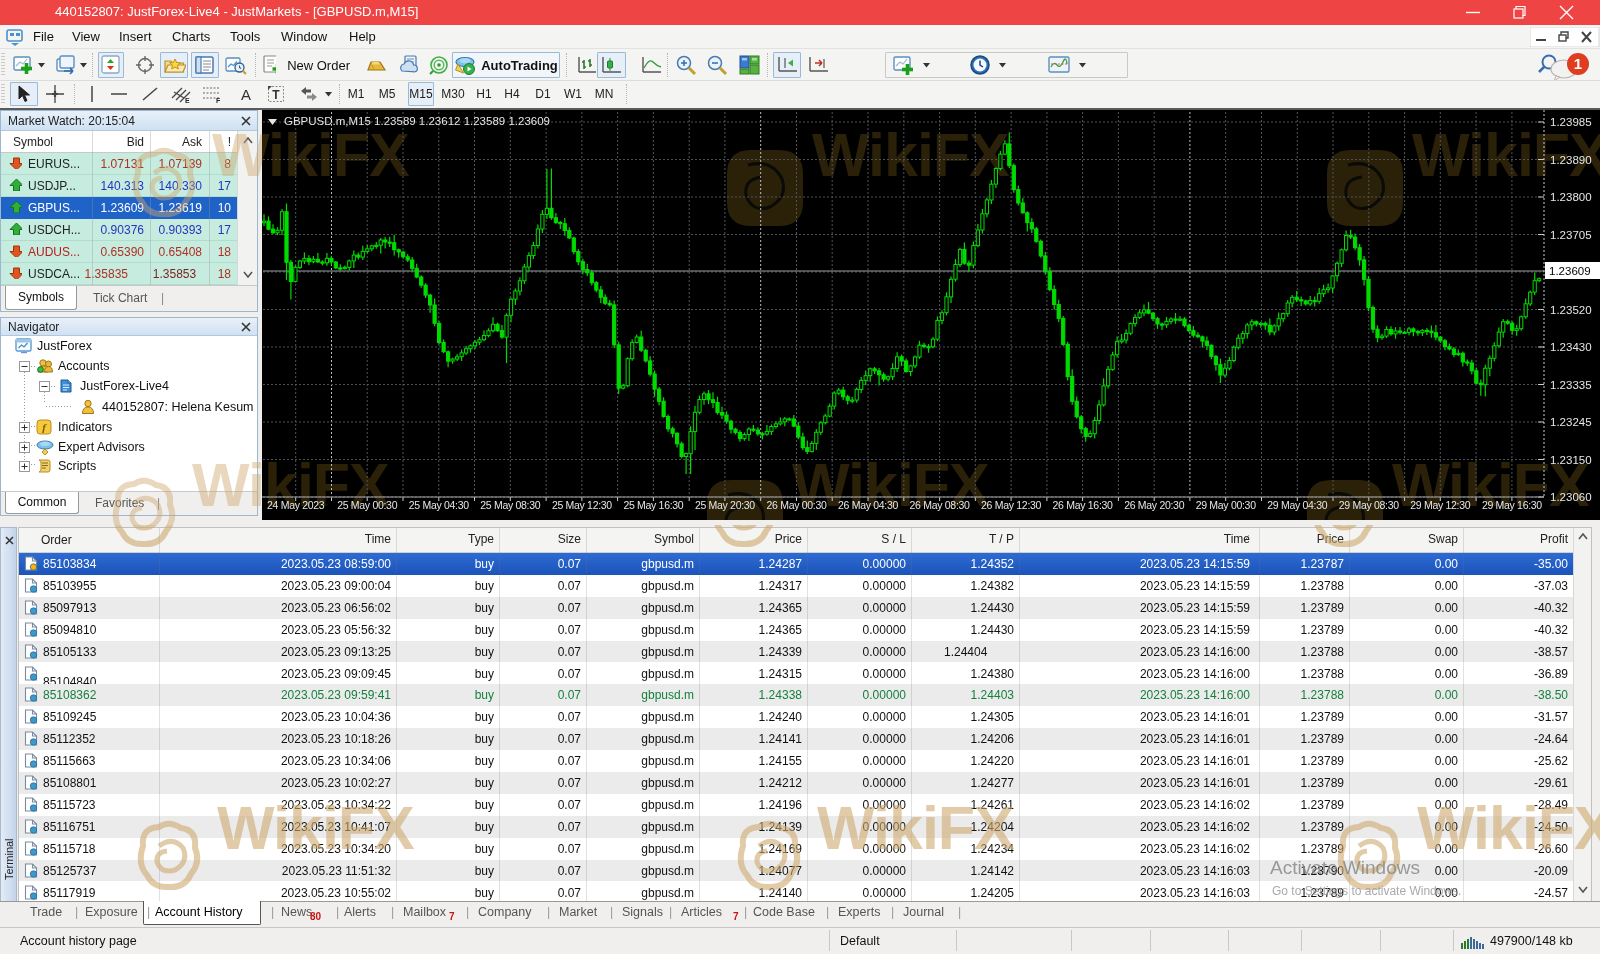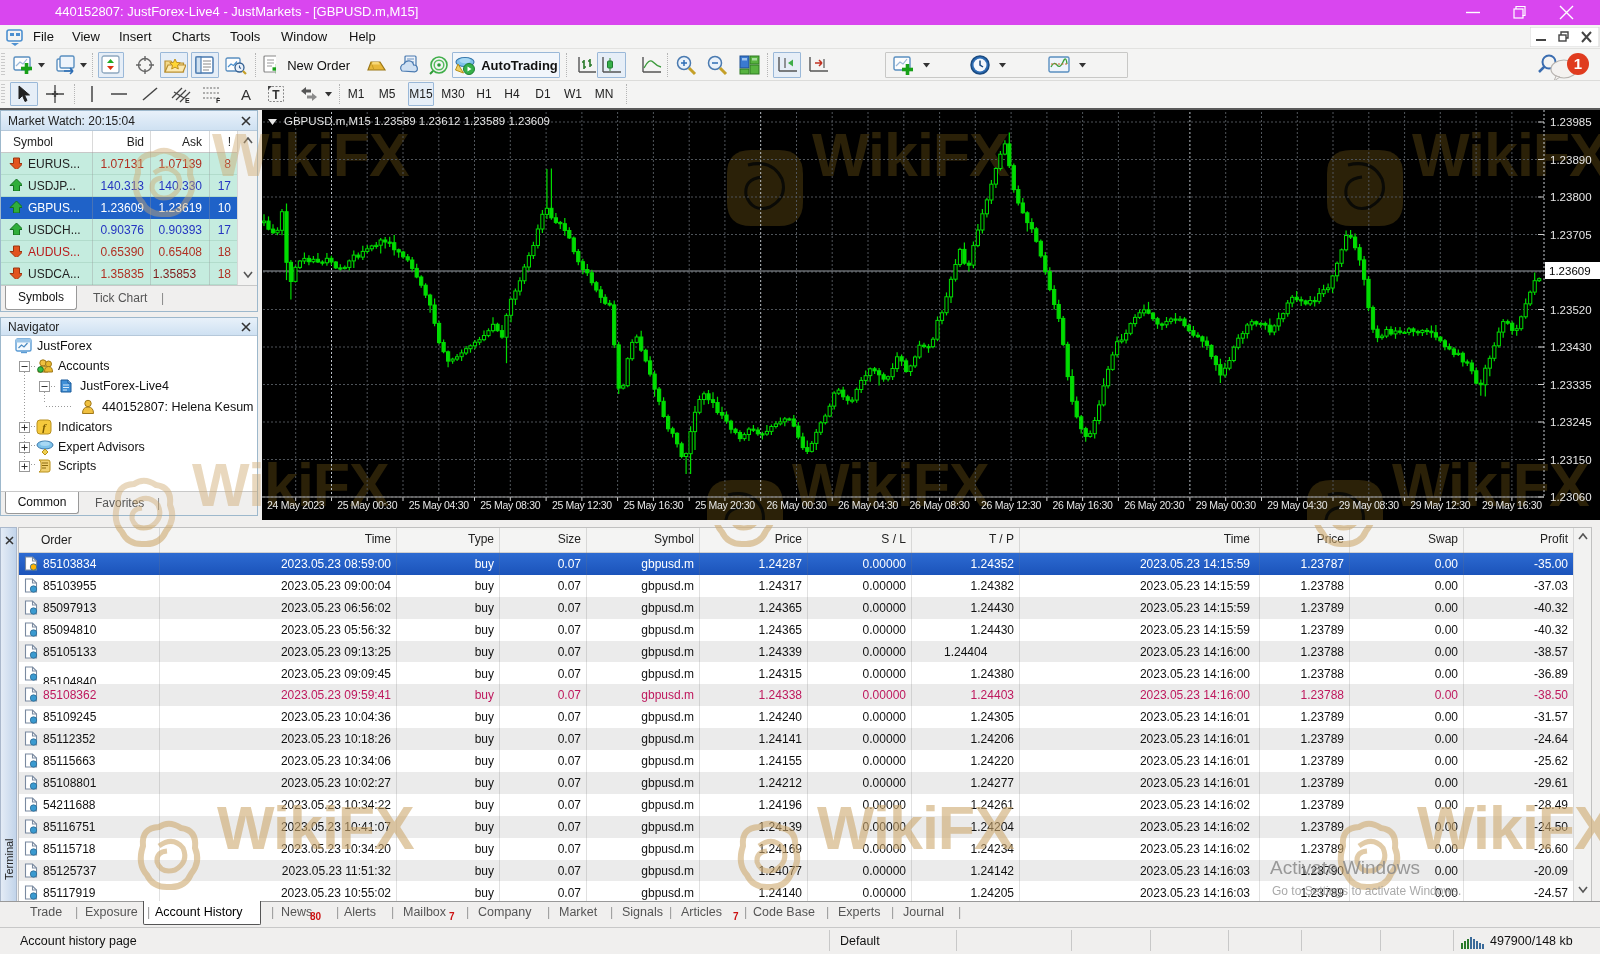--- a/index.html
+++ b/index.html
@@ -1,21 +1,21 @@
 <!DOCTYPE html>
 <html><head><meta charset="utf-8"><style>
 *{margin:0;padding:0;box-sizing:border-box}
 body{width:1600px;height:954px;overflow:hidden;position:relative;font-family:"Liberation Sans",sans-serif;background:#f0efee;font-size:12px}
 .abs{position:absolute}
 .tbbtn{position:absolute;top:3px;height:26px;display:flex;align-items:center;justify-content:center;white-space:nowrap}
 .pressed{border:1px solid #9ab8d8;background:#e6eef7;border-radius:1px}
 .sep1{position:absolute;top:4px;width:5px;height:24px;border-left:1px dotted #b5b5b5}
 .grip{position:absolute;left:1px;top:4px;width:4px;height:24px;background:repeating-linear-gradient(to bottom,#c9c9c9 0 1px,#f4f4f3 1px 3px)}
 </style></head><body>
-<div class="abs" style="left:0;top:0;width:1600px;height:26px;background:#d946ef">
+<div class="abs" style="left:0;top:0;width:1600px;height:26px;background:#ef4444">
 <span class="abs" style="left:55px;top:4px;color:#fff;font-size:13px">440152807: JustForex-Live4 - JustMarkets - [GBPUSD.m,M15]</span>
 <svg class="abs" style="left:1450px;top:0" width="150" height="25">
 <line x1="16" y1="12.5" x2="30" y2="12.5" stroke="#fff" stroke-width="1.4"></line>
 <rect x="64" y="9" width="9" height="9" fill="none" stroke="#fff" stroke-width="1.2"></rect>
 <path d="M66 9 v-2.5 h9 v9 h-2.5" fill="none" stroke="#fff" stroke-width="1.2"></path>
 <path d="M110 6 l13 13 M123 6 l-13 13" stroke="#fff" stroke-width="1.4"></path>
 </svg>
   </div>
 <div class="abs" style="left:0;top:25px;width:1600px;height:24px;background:#f4f4f3;border-bottom:1px solid #e2e2e0">
     <svg class="abs" style="left:6px;top:3px" width="20" height="18">
@@ -393,21 +393,21 @@
       <span class="abs" style="left:27px;top:4px;color:#b91c1c">AUDUS...</span>
       <span class="abs" style="left:88px;top:4px;width:55px;text-align:right;color:#b03022">0.65390</span>
       <span class="abs" style="left:146px;top:4px;width:55px;text-align:right;color:#b03022">0.65408</span>
       <span class="abs" style="left:202px;top:4px;width:28px;text-align:right;color:#b03022">18</span>
     </div>
     <div class="abs" style="left:0;top:152px;width:256px;height:22px;background:#c5ecdf;border-bottom:1px solid #b2dccc;font-size:12px">
       <span class="abs" style="left:8px;top:3px"><svg width="13" height="13">
           <path d="M7.5 14 L1 7.5 L4.5 7.5 L4.5 2 L10.5 2 L10.5 7.5 L14 7.5 Z" fill="#e2541f" stroke="#9a3410" stroke-width="1"></path>
         </svg></span>
       <span class="abs" style="left:27px;top:4px;color:#222">USDCA...</span>
-      <span class="abs" style="left:88px;top:4px;width:55px;text-align:right;color:#b03022">1.35835</span>
+      <span class="abs" style="left:72px;top:4px;width:55px;text-align:right;color:#b03022">1.35835</span>
       <span class="abs" style="left:146px;top:4px;width:55px;text-align:center;color:#7f1d1d">1.35853</span>
       <span class="abs" style="left:202px;top:4px;width:28px;text-align:right;color:#b03022">18</span>
     </div>
     <div class="abs" style="left:91px;top:20px;width:1px;height:154px;background:rgba(150,150,150,.35)"></div>
     <div class="abs" style="left:149px;top:20px;width:1px;height:154px;background:rgba(150,150,150,.35)"></div>
     <div class="abs" style="left:208px;top:20px;width:1px;height:154px;background:rgba(150,150,150,.35)"></div>
     <div class="abs" style="left:236px;top:20px;width:20px;height:154px;background:#f2f2f1;border-left:1px solid #d8d8d8">
 <svg class="abs" style="left:5px;top:6px" width="10" height="8">
         <path d="M1 6 l4 -5 4 5" fill="none" stroke="#555" stroke-width="1.6"></path>
       </svg>
@@ -1362,21 +1362,21 @@
         <span class="abs" style="left:502px;top:4px;width:60px;text-align:right">0.07</span>
         <span class="abs" style="left:595px;top:4px;width:80px;text-align:right">gbpusd.m</span>
         <span class="abs" style="left:713px;top:4px;width:70px;text-align:right">1.24315</span>
         <span class="abs" style="left:817px;top:4px;width:70px;text-align:right">0.00000</span>
         <span class="abs" style="left:925px;top:4px;width:70px;text-align:right">1.24380</span>
         <span class="abs" style="left:1081px;top:4px;width:150px;text-align:right">2023.05.23 14:16:00</span>
         <span class="abs" style="left:1255px;top:4px;width:70px;text-align:right">1.23788</span>
         <span class="abs" style="left:1379px;top:4px;width:60px;text-align:right">0.00</span>
         <span class="abs" style="left:1479px;top:4px;width:70px;text-align:right">-36.89</span>
       </div>
-      <div class="abs" style="left:0;top:156.4px;width:1554px;height:21.9px;background:#ebebeb;color:#be185d;font-size:12px">
+      <div class="abs" style="left:0;top:156.4px;width:1554px;height:21.9px;background:#ebebeb;color:#15803d;font-size:12px">
         <span class="abs" style="left:5px;top:3px"><svg width="14" height="15">
             <path d="M1.5 1 h7 l4 4 v9 h-11 z" fill="#fff" stroke="#7a8aa0" stroke-width="1.1"></path>
             <path d="M8.5 1 v4 h4" fill="none" stroke="#7a8aa0" stroke-width="1.1"></path>
             <circle cx="9.5" cy="11" r="3.2" fill="#3a9ad0" stroke="#2a6a94" stroke-width="0.8"></circle>
           </svg></span>
         <span class="abs" style="left:24px;top:4px">85108362</span>
         <span class="abs" style="left:222px;top:4px;width:150px;text-align:right">2023.05.23 09:59:41</span>
         <span class="abs" style="left:415px;top:4px;width:60px;text-align:right">buy</span>
         <span class="abs" style="left:502px;top:4px;width:60px;text-align:right">0.07</span>
         <span class="abs" style="left:595px;top:4px;width:80px;text-align:right">gbpusd.m</span>
@@ -1463,21 +1463,21 @@
         <span class="abs" style="left:1255px;top:4px;width:70px;text-align:right">1.23789</span>
         <span class="abs" style="left:1379px;top:4px;width:60px;text-align:right">0.00</span>
         <span class="abs" style="left:1479px;top:4px;width:70px;text-align:right">-29.61</span>
       </div>
       <div class="abs" style="left:0;top:265.9px;width:1554px;height:21.9px;background:#fff;color:#111;font-size:12px">
         <span class="abs" style="left:5px;top:3px"><svg width="14" height="15">
             <path d="M1.5 1 h7 l4 4 v9 h-11 z" fill="#fff" stroke="#7a8aa0" stroke-width="1.1"></path>
             <path d="M8.5 1 v4 h4" fill="none" stroke="#7a8aa0" stroke-width="1.1"></path>
             <circle cx="9.5" cy="11" r="3.2" fill="#3a9ad0" stroke="#2a6a94" stroke-width="0.8"></circle>
           </svg></span>
-        <span class="abs" style="left:24px;top:4px">54211688</span>
+        <span class="abs" style="left:24px;top:4px">85115723</span>
         <span class="abs" style="left:222px;top:4px;width:150px;text-align:right">2023.05.23 10:34:22</span>
         <span class="abs" style="left:415px;top:4px;width:60px;text-align:right">buy</span>
         <span class="abs" style="left:502px;top:4px;width:60px;text-align:right">0.07</span>
         <span class="abs" style="left:595px;top:4px;width:80px;text-align:right">gbpusd.m</span>
         <span class="abs" style="left:713px;top:4px;width:70px;text-align:right">1.24196</span>
         <span class="abs" style="left:817px;top:4px;width:70px;text-align:right">0.00000</span>
         <span class="abs" style="left:925px;top:4px;width:70px;text-align:right">1.24261</span>
         <span class="abs" style="left:1081px;top:4px;width:150px;text-align:right">2023.05.23 14:16:02</span>
         <span class="abs" style="left:1255px;top:4px;width:70px;text-align:right">1.23789</span>
         <span class="abs" style="left:1379px;top:4px;width:60px;text-align:right">0.00</span>

